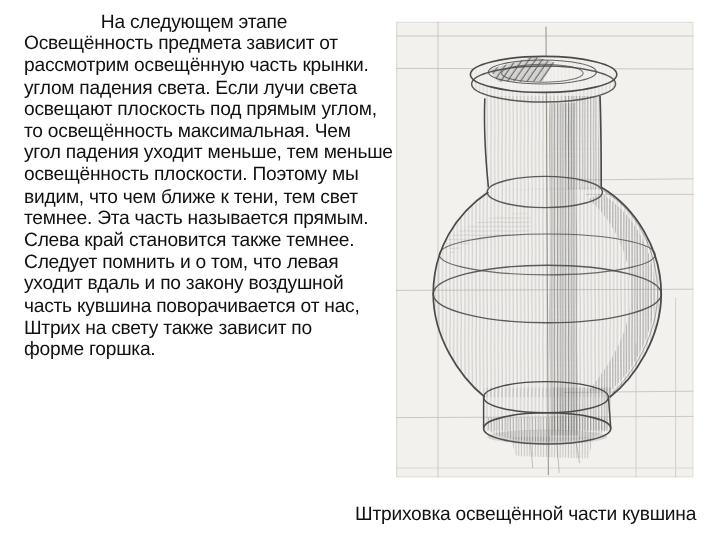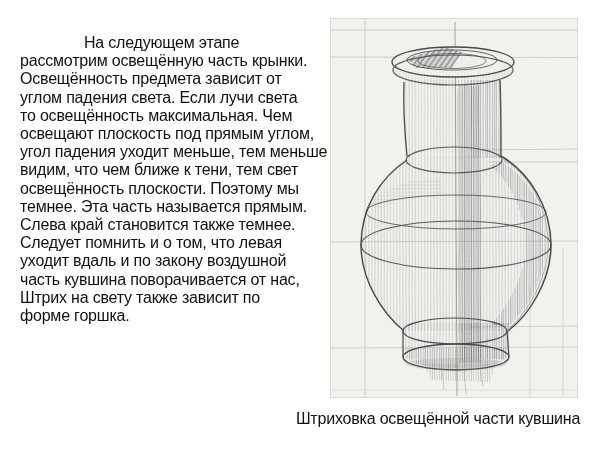--- a/index.html
+++ b/index.html
@@ -2,47 +2,47 @@
 <html><head>
 <meta charset="utf-8">
 <style>
   html,body{margin:0;padding:0;}
   body{
     width:600px;height:450px;position:relative;overflow:hidden;
     background:#ffffff;
     font-family:"Liberation Sans", sans-serif;
   }
   .text-block{
-    position:absolute;left:20px;top:34px;width:296px;
+    position:absolute;left:20px;top:10px;width:296px;
     font-size:16px;line-height:18.2px;color:#111111;
     letter-spacing:-0.2px;
   }
   .tline{white-space:nowrap;}
   .tline.indent{padding-left:64px;}
   .drawing-wrap{
     position:absolute;left:330px;top:18px;width:248px;height:380px;
   }
   .caption{
-    position:absolute;left:280px;top:410px;width:316px;
+    position:absolute;left:280px;top:420px;width:316px;
     text-align:center;font-size:16px;color:#111111;letter-spacing:-0.2px;
   }
 </style>
 </head>
 <body>
 
 <div class="text-block">
   <div class="tline indent">На следующем этапе</div>
+  <div class="tline">Освещённость предмета зависит от</div>
   <div class="tline">рассмотрим освещённую часть крынки.</div>
-  <div class="tline">Освещённость предмета зависит от</div>
   <div class="tline">углом падения света. Если лучи света</div>
+  <div class="tline">освещают плоскость под прямым углом,</div>
   <div class="tline">то освещённость максимальная. Чем</div>
-  <div class="tline">освещают плоскость под прямым углом,</div>
   <div class="tline">угол падения уходит меньше, тем меньше</div>
+  <div class="tline">освещённость плоскости. Поэтому мы</div>
   <div class="tline">видим, что чем ближе к тени, тем свет</div>
-  <div class="tline">освещённость плоскости. Поэтому мы</div>
   <div class="tline">темнее. Эта часть называется прямым.</div>
   <div class="tline">Слева край становится также темнее.</div>
   <div class="tline">Следует помнить и о том, что левая</div>
   <div class="tline">уходит вдаль и по закону воздушной</div>
   <div class="tline">часть кувшина поворачивается от нас,</div>
   <div class="tline">Штрих на свету также зависит по</div>
   <div class="tline">форме горшка.</div>
 </div>
 
 <div class="drawing-wrap">

